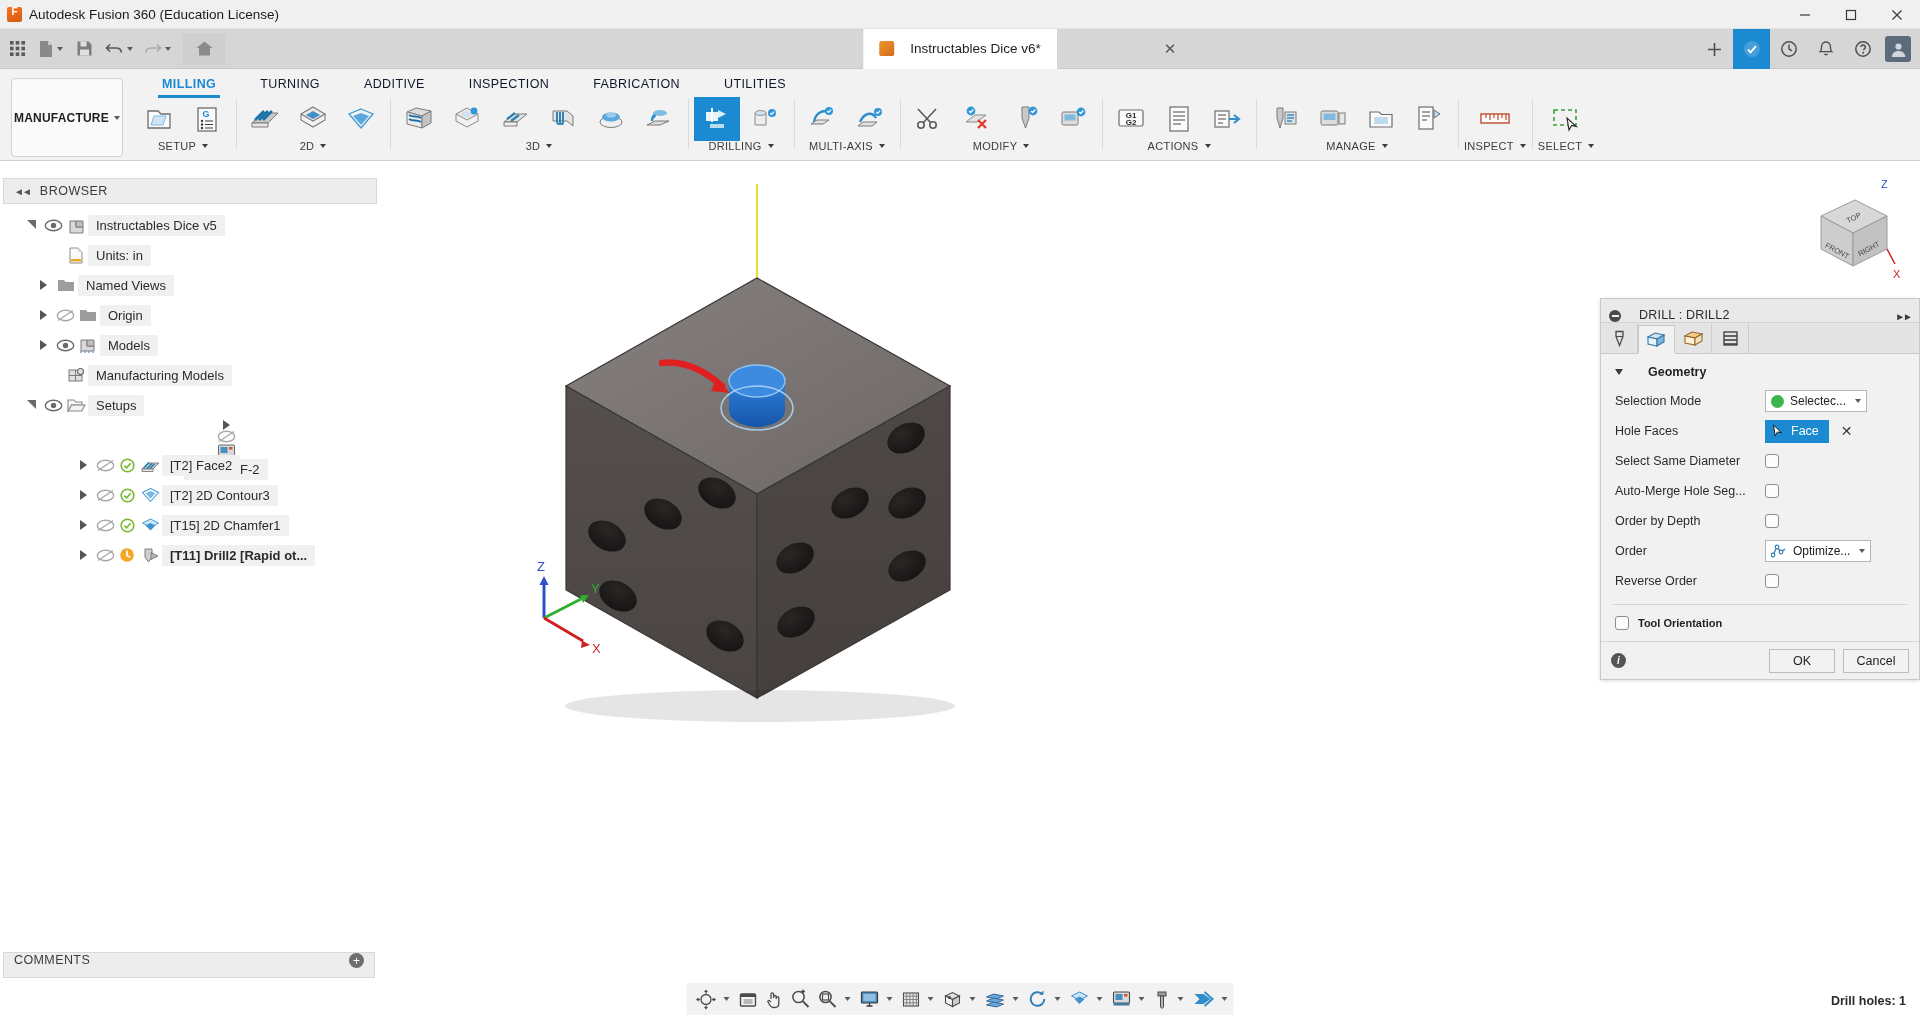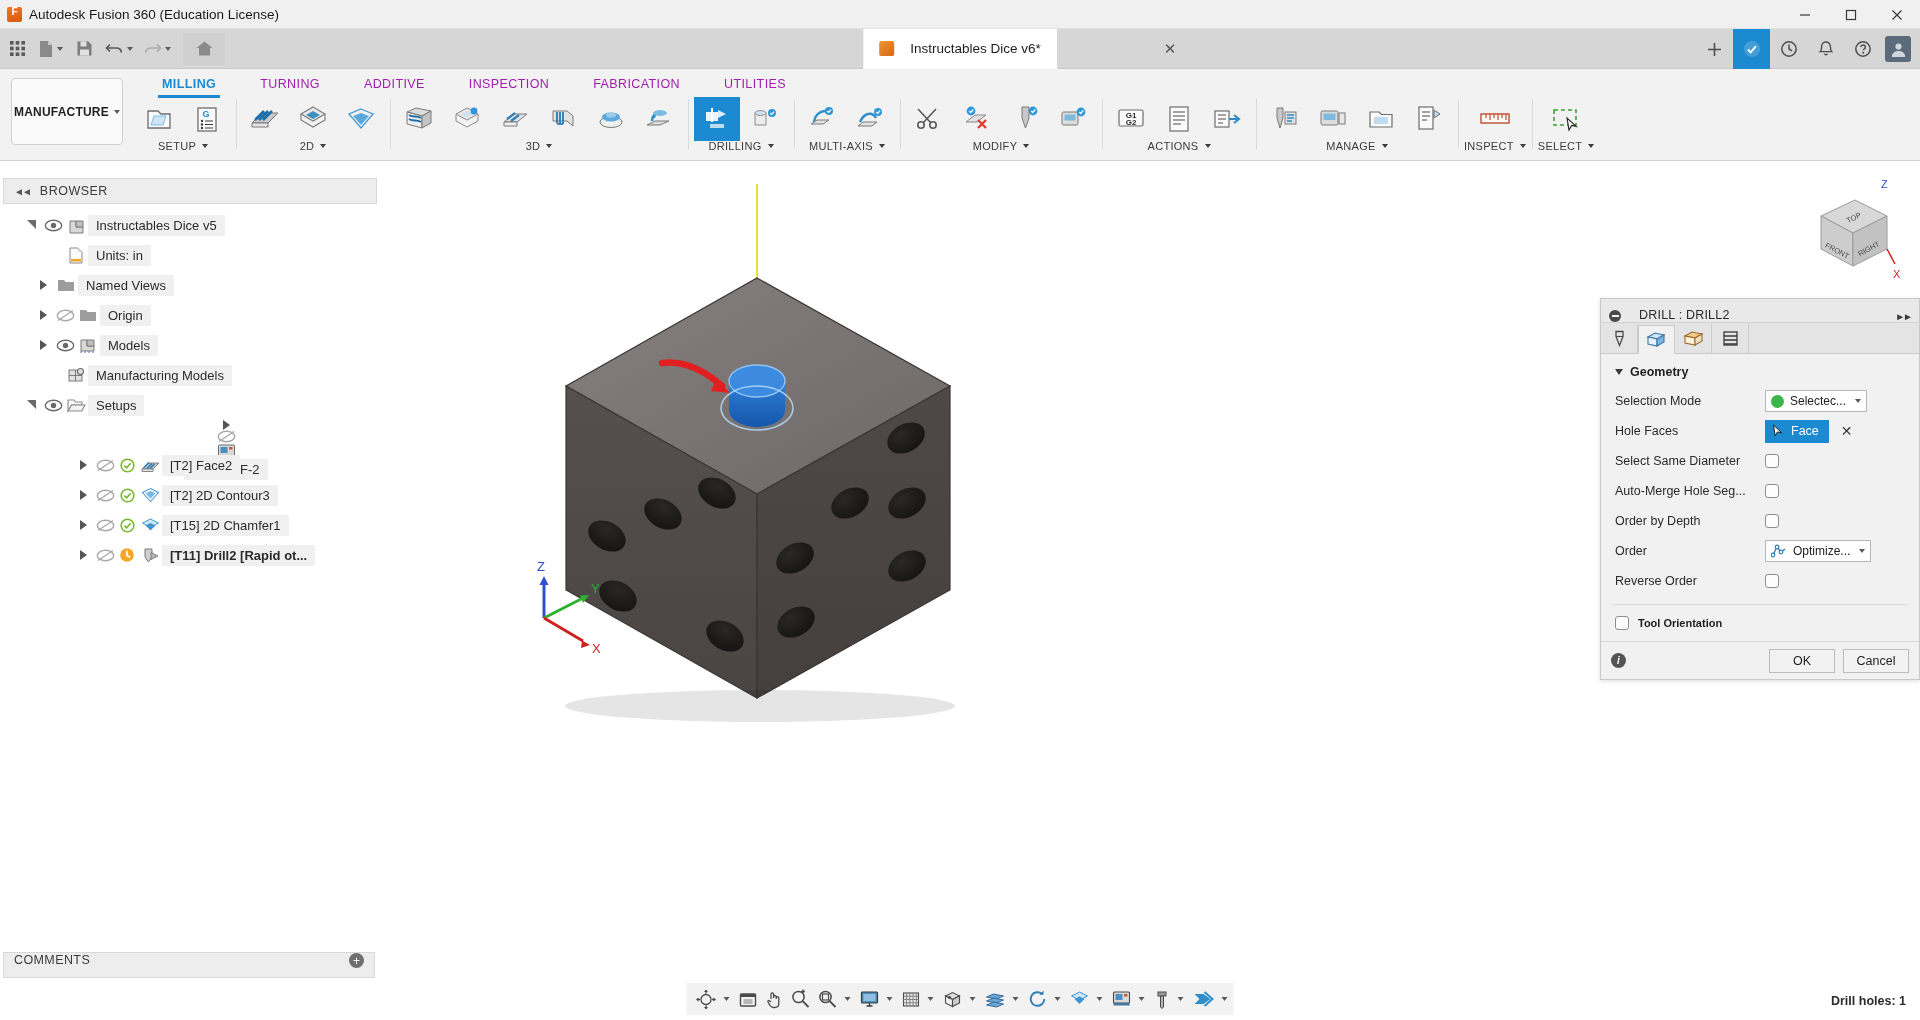--- a/index.html
+++ b/index.html
@@ -55,26 +55,26 @@
     color:#555;font-size:15px;line-height:1;}
   .qat-right{position:absolute;right:0;top:0;height:40px;display:flex;align-items:center;}
   .qr-btn{width:37px;height:40px;display:flex;align-items:center;justify-content:center;color:#4f4f4f;}
   .qr-btn.blue{background:#1b8ad1;color:#fff;}
   .avatar{width:26px;height:26px;border-radius:3px;background:#5b6b7c;margin:0 9px 0 4px;
     display:flex;align-items:center;justify-content:center;}
 
   
   .ribbon{height:92px;background:#f2f2f2;position:relative;border-bottom:1px solid #d0d0d0;}
   .ws-box{
-    position:absolute;left:11px;top:9px;width:112px;height:67px;background:#fafafa;
+    position:absolute;left:11px;top:9px;width:112px;height:79px;background:#fafafa;
     border:1px solid #d0d0d0;border-radius:4px;display:flex;align-items:center;justify-content:center;
   }
   .ws-box .lbl{font-size:12px;font-weight:bold;color:#1f1f1f;letter-spacing:.2px;}
   .ribbon-tabs{position:absolute;left:140px;top:4px;display:flex;gap:0;}
-  .rtab{padding:4px 22px 6px 22px;font-size:12.5px;color:#a21caf;letter-spacing:.4px;position:relative;}
+  .rtab{padding:4px 22px 6px 22px;font-size:12.5px;color:#0f172a;letter-spacing:.4px;position:relative;}
   .rtab.active{color:#1b8ad1;font-weight:bold;}
   .rtab.active:after{content:"";position:absolute;left:18px;right:18px;bottom:-1px;height:3px;background:#1b8ad1;}
   .panels{position:absolute;left:130px;top:28px;right:0;height:64px;display:flex;align-items:flex-start;}
   .panel{display:flex;flex-direction:column;align-items:center;position:relative;padding:0 6px;height:62px;}
   .panel + .panel:before{content:"";position:absolute;left:0;top:2px;height:50px;width:1px;background:#dadada;}
   .panel-row{display:flex;align-items:flex-start;gap:2px;height:44px;}
   .pbtn{width:46px;height:44px;display:flex;align-items:center;justify-content:center;}
   .pbtn.sel{background:#1b8ad1;}
   .pbtn.wide{width:50px;}
   .panel-label{font-size:11px;color:#3c3c3c;letter-spacing:.3px;display:flex;align-items:center;
@@ -117,21 +117,21 @@
   .dlg-title{font-size:12.5px;color:#2a2a2a;letter-spacing:.2px;}
   .minus-ico{width:12px;height:12px;border-radius:50%;background:#4a4a4a;position:relative;flex:none;}
   .minus-ico:after{content:"";position:absolute;left:2.5px;top:5px;width:7px;height:2px;background:#f1f1f1;}
   .expand-ico{margin-left:auto;color:#3c3c3c;font-size:10px;letter-spacing:-2px;}
   .dlg-tabs{height:31px;background:#e4e4e4;display:flex;align-items:flex-end;border-bottom:1px solid #c9c9c9;}
   .dtab{width:37px;height:29px;display:flex;align-items:center;justify-content:center;
     border-right:1px solid #cdcdcd;}
   .dtab.active{background:#f1f1f1;border-top:1px solid #c9c9c9;border-left:1px solid #c9c9c9;
     border-bottom:1px solid #f1f1f1;margin-bottom:-1px;}
   .dlg-body{padding:8px 0 0 0;}
-  .sect-head{display:flex;align-items:center;gap:7px;padding:3px 14px 7px 14px;}
+  .sect-head{display:flex;align-items:center;gap:25px;padding:3px 14px 7px 14px;}
   .sect-head .arrow{width:0;height:0;border-left:4.5px solid transparent;border-right:4.5px solid transparent;
     border-top:6px solid #3a3a3a;}
   .sect-head .txt{font-size:12.5px;font-weight:bold;color:#1f1f1f;}
   .frow{display:flex;align-items:center;height:30px;padding:0 14px;}
   .fname{width:150px;font-size:12.5px;color:#2b2b2b;white-space:nowrap;overflow:hidden;}
   .fctl{flex:1;display:flex;align-items:center;}
   .combo{height:22px;min-width:98px;background:#fff;border:1px solid #b6b6b6;display:flex;
     align-items:center;gap:6px;padding:0 5px;font-size:12px;color:#222;}
   .combo .cv{flex:1;white-space:nowrap;overflow:hidden;}
   .dot-green{width:13px;height:13px;border-radius:50%;background:#3cb54a;flex:none;}

